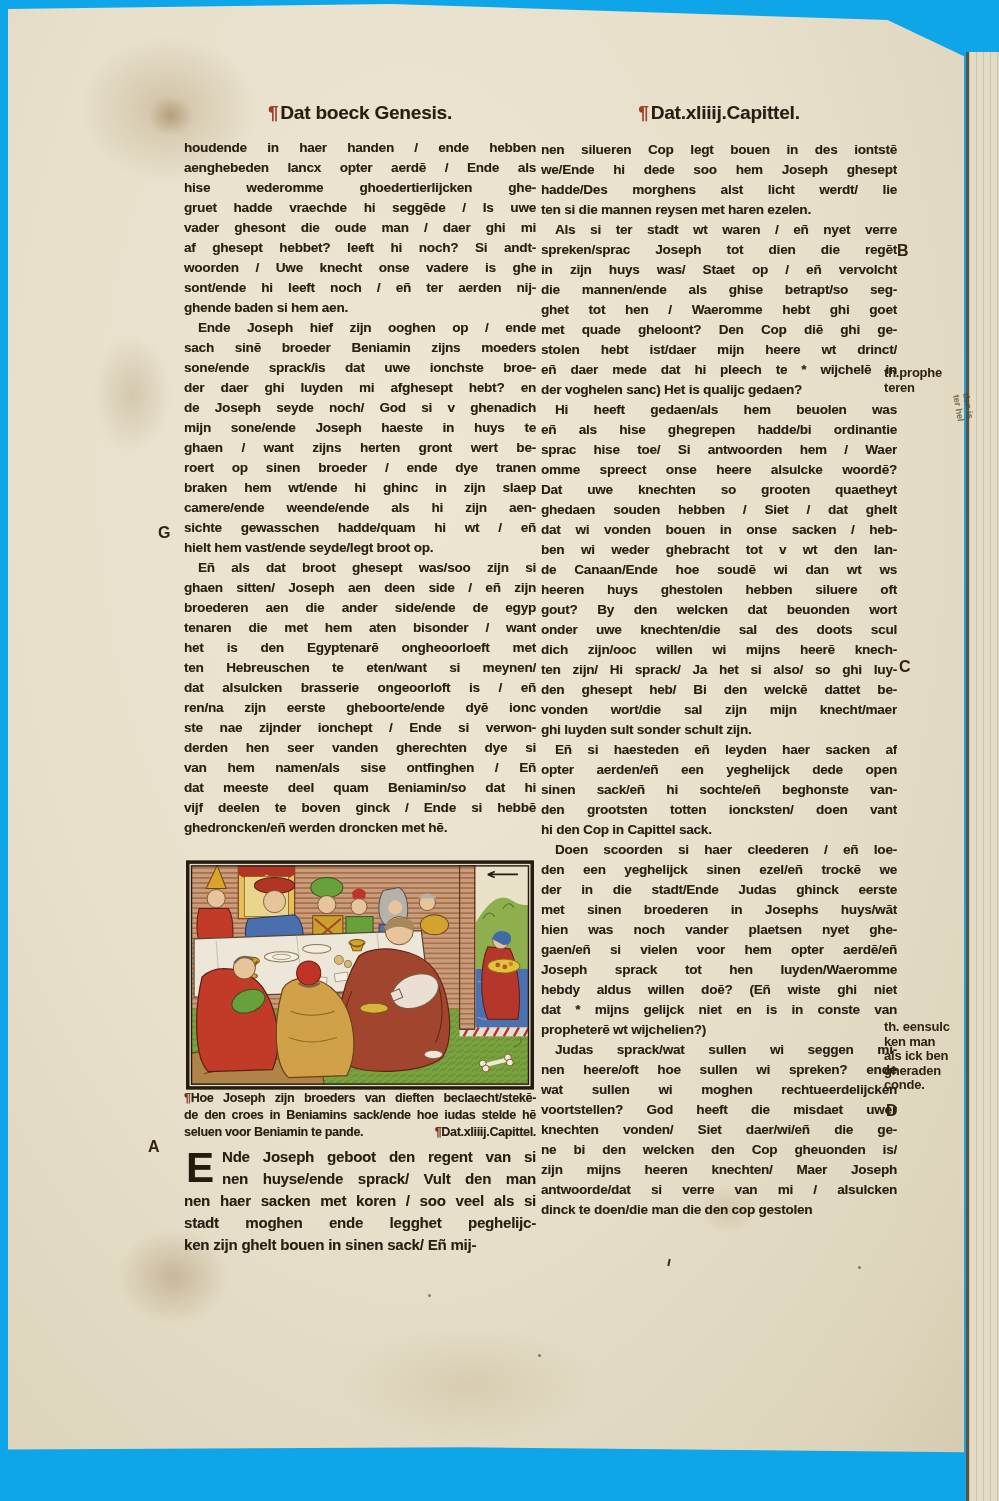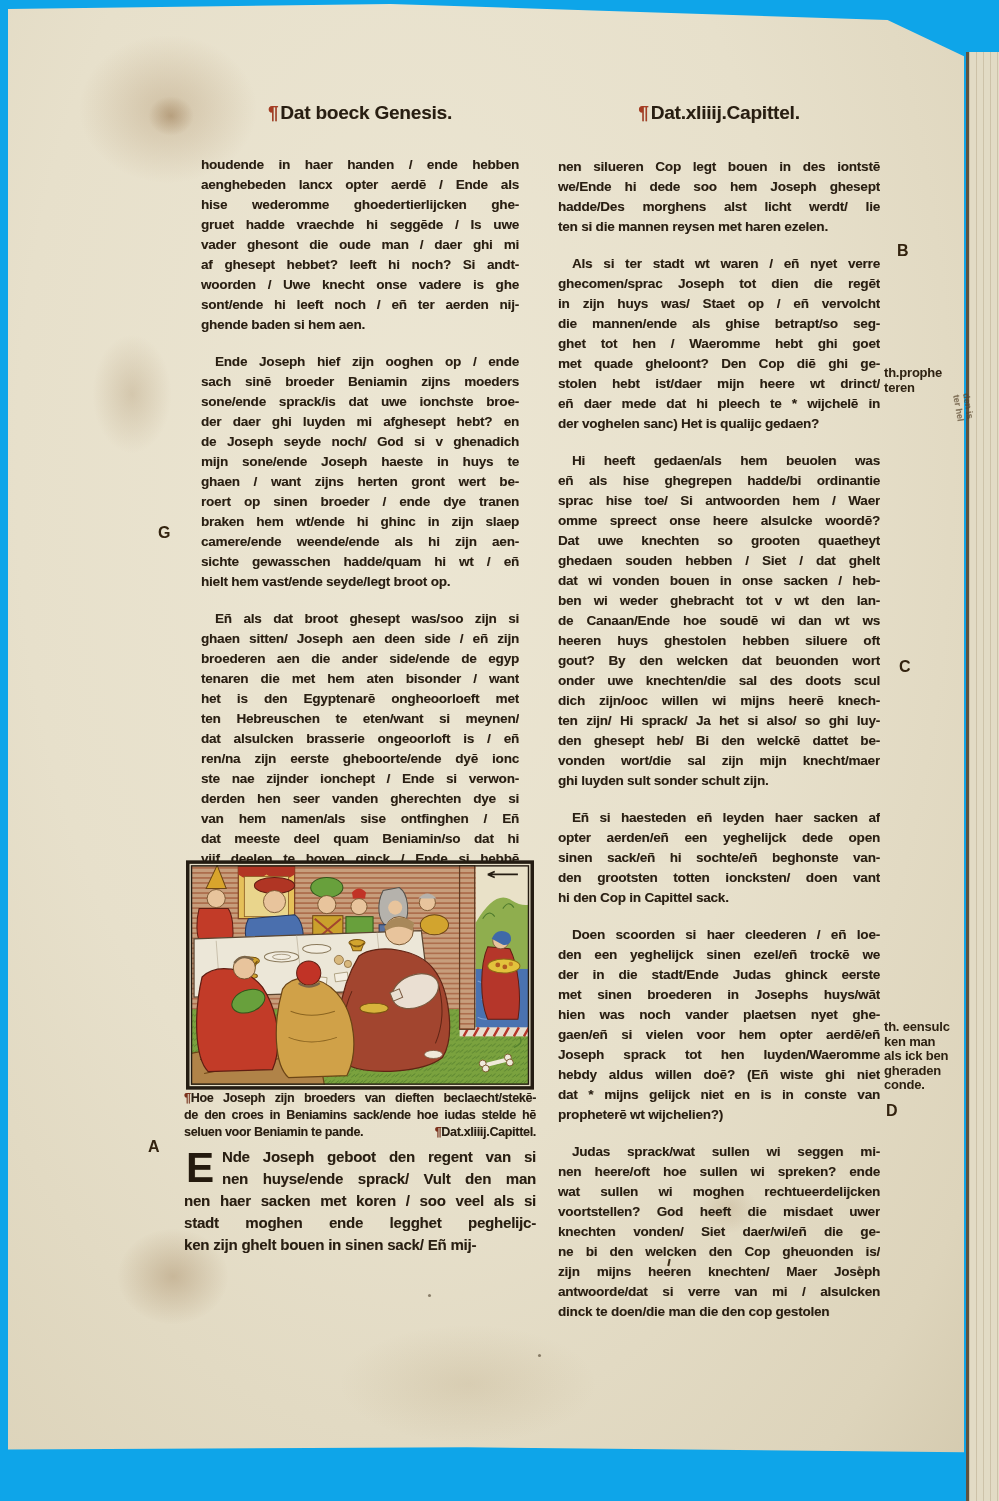--- a/index.html
+++ b/index.html
@@ -22,21 +22,21 @@
   #page2{position:absolute;left:966px;top:52px;width:33px;height:1449px;background:#e2dbc5;
          border-left:3px solid #5e5340;
          background-image:repeating-linear-gradient(to right, rgba(150,130,95,.28) 0 1px, rgba(0,0,0,0) 1px 7px);}
   #edge-text{position:absolute;left:2px;top:340px;transform:rotate(80deg);transform-origin:left top;
          font-size:9px;font-weight:bold;color:rgba(100,80,52,.55);line-height:10px;white-space:nowrap;}
   
   .blk{color:#281e12;font-weight:bold;text-shadow:.3px .3px 0 rgba(45,30,12,.35);}
   .hdr{position:absolute;text-align:center;font-size:19px;letter-spacing:-0.2px;}
   .hdr .mark{color:#a63c22;padding-right:2px;}
   .col{position:absolute;font-size:13.5px;line-height:20px;letter-spacing:-0.2px;}
-  .para{margin:17px;}
+  .para{margin:0;}
   .line{text-align:justify;text-align-last:justify;height:20px;overflow:hidden;white-space:nowrap;}
   .line.last{text-align-last:left;}
   .line.ind{padding-left:14px;}
   .mletter{position:absolute;font-size:16px;color:#33230f;font-weight:bold;}
   .mnote{position:absolute;width:78px;font-size:13px;line-height:14.5px;font-weight:bold;color:#2e2212;letter-spacing:-0.2px;}
   #caption{position:absolute;left:176px;top:1086px;width:352px;font-size:12.5px;line-height:17px;letter-spacing:-0.3px;}
   #caption .cline{text-align:justify;text-align-last:justify;white-space:nowrap;overflow:hidden;}
   #caption .cline3{display:flex;justify-content:space-between;}
   #caption .mark{color:#7c2f1a;}
   #finalpara{position:absolute;left:176px;top:1142px;width:352px;font-size:15px;line-height:22px;letter-spacing:-0.2px;}
@@ -117,21 +117,21 @@
       </div>
     <div id="col-right" class="col blk" style="left:533px;top:136px;width:356px">
         <div class="para">
           <div class="line">nen silueren Cop legt bouen in des iontstē</div>
           <div class="line">we/Ende hi dede soo hem Joseph ghesept</div>
           <div class="line">hadde/Des morghens alst licht werdt/ lie</div>
           <div class="line last">ten si die mannen reysen met haren ezelen.</div>
         </div>
         <div class="para">
           <div class="line ind">Als si ter stadt wt waren / eñ nyet verre</div>
-          <div class="line">ghecomen/sprac Joseph tot dien die regēt</div>
+          <div class="line">spreken/sprac Joseph tot dien die regēt</div>
           <div class="line">in zijn huys was/ Staet op / eñ vervolcht</div>
           <div class="line">die mannen/ende als ghise betrapt/so seg-</div>
           <div class="line">ghet tot hen / Waeromme hebt ghi goet</div>
           <div class="line">met quade gheloont? Den Cop diē ghi ge-</div>
           <div class="line">stolen hebt ist/daer mijn heere wt drinct/</div>
           <div class="line">eñ daer mede dat hi pleech te * wijchelē in</div>
           <div class="line last">der voghelen sanc) Het is qualijc gedaen?</div>
         </div>
         <div class="para">
           <div class="line ind">Hi heeft gedaen/als hem beuolen was</div>

